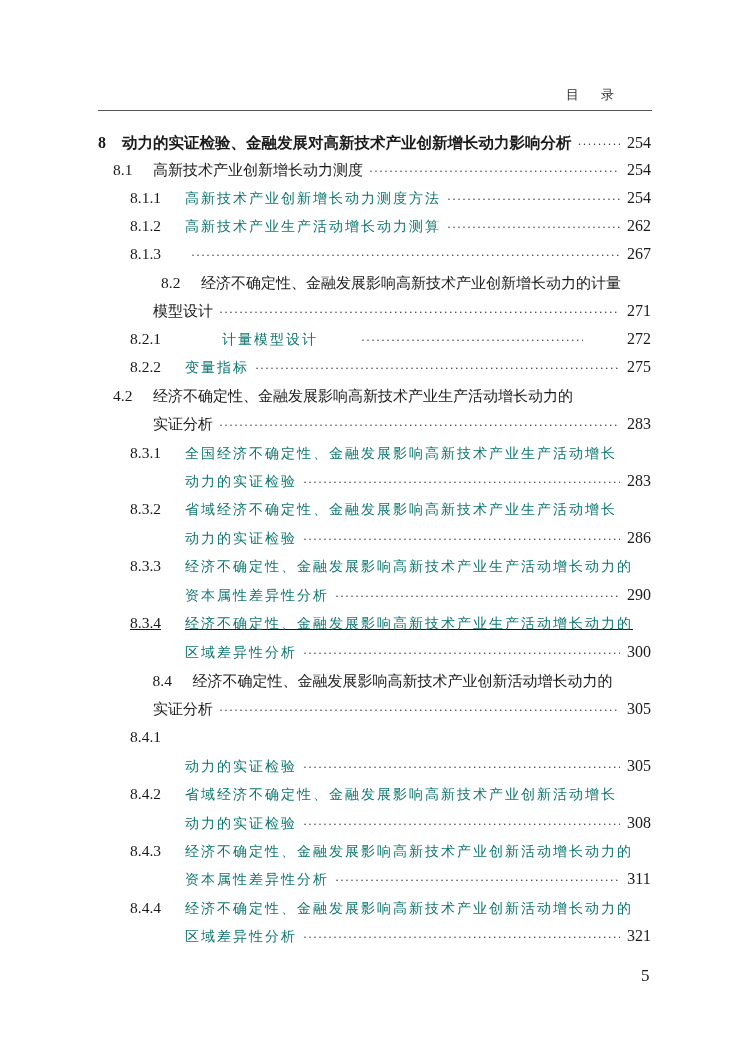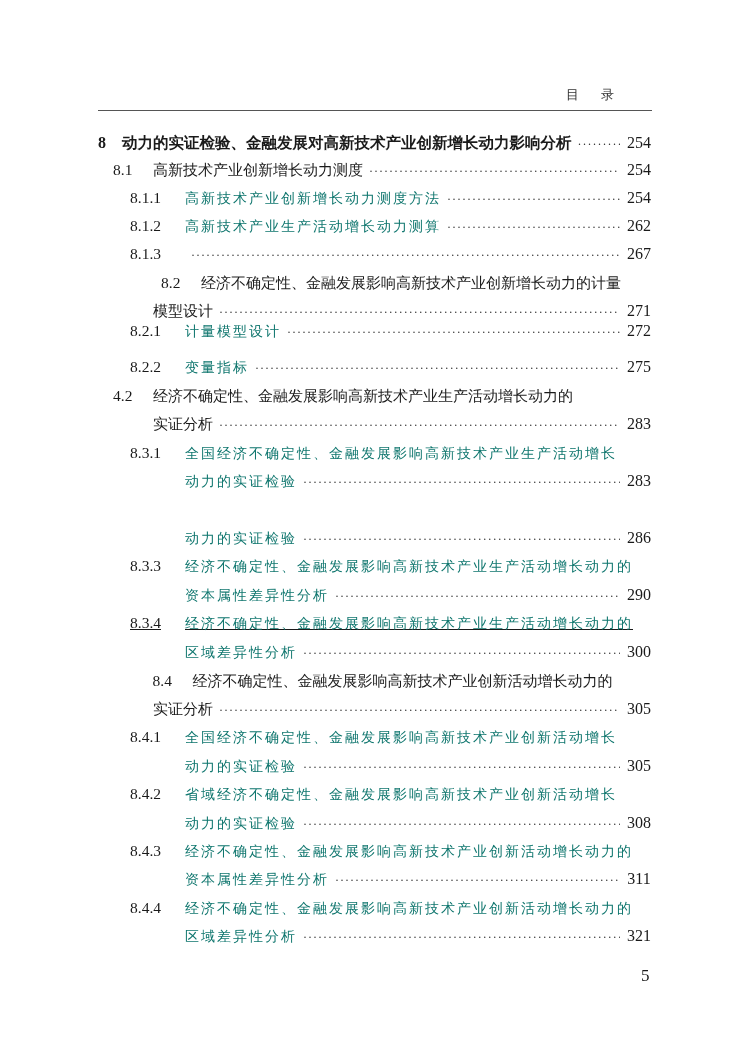--- a/index.html
+++ b/index.html
@@ -60,21 +60,21 @@
 
   <div class="row lv2" style="left:113px; width:539px; top:274px;margin-left:48px;">
     <span class="num" style="width:40px">8.2</span>
     <span class="title">经济不确定性、金融发展影响高新技术产业创新增长动力的计量</span>
   </div>
   <div class="row lv2" style="left:153px; width:499px; top:302px;">
     <span class="title">模型设计</span>
     <span class="leader"></span>
     <span class="pg">271</span>
   </div>
-  <div class="row lv3" style="left:130px; width:522px; top:322px;">
+  <div class="row lv3" style="left:130px; width:522px; top:330px;gap:37px;">
     <span class="num" style="width:55px">8.2.1</span>
     <span class="title">计量模型设计</span>
     <span class="leader"></span>
     <span class="pg">272</span>
   </div>
   <div class="row lv3" style="left:130px; width:522px; top:358px;">
     <span class="num" style="width:55px">8.2.2</span>
     <span class="title">变量指标</span>
     <span class="leader"></span>
     <span class="pg">275</span>
@@ -90,20 +90,24 @@
     <span class="pg">283</span>
   </div>
   <div class="row lv3" style="left:130px; width:522px; top:444px;">
     <span class="num" style="width:55px">8.3.1</span>
     <span class="title">全国经济不确定性、金融发展影响高新技术产业生产活动增长</span>
   </div>
   <div class="row lv3" style="left:185px; width:467px; top:472px;">
     <span class="title">动力的实证检验</span>
     <span class="leader"></span>
     <span class="pg">283</span>
+  </div>
+  <div class="row lv3" style="left:130px; width:522px; top:500px;">
+    <span class="num" style="width:55px">8.3.2</span>
+    <span class="title">省域经济不确定性、金融发展影响高新技术产业生产活动增长</span>
   </div>
   <div class="row lv3" style="left:185px; width:467px; top:529px;">
     <span class="title">动力的实证检验</span>
     <span class="leader"></span>
     <span class="pg">286</span>
   </div>
   <div class="row lv3" style="left:130px; width:522px; top:557px;">
     <span class="num" style="width:55px">8.3.3</span>
     <span class="title">经济不确定性、金融发展影响高新技术产业生产活动增长动力的</span>
   </div>
@@ -126,21 +130,20 @@
     <span class="num" style="width:40px">8.4</span>
     <span class="title">经济不确定性、金融发展影响高新技术产业创新活动增长动力的</span>
   </div>
   <div class="row lv2" style="left:153px; width:499px; top:700px;">
     <span class="title">实证分析</span>
     <span class="leader"></span>
     <span class="pg">305</span>
   </div>
   <div class="row lv3" style="left:130px; width:522px; top:728px;">
     <span class="num" style="width:55px">8.4.1</span>
-    <span class="title">全国经济不确定性、金融发展影响高新技术产业创新活动增长</span>
   </div>
   <div class="row lv3" style="left:185px; width:467px; top:757px;">
     <span class="title">动力的实证检验</span>
     <span class="leader"></span>
     <span class="pg">305</span>
   </div>
   <div class="row lv3" style="left:130px; width:522px; top:785px;">
     <span class="num" style="width:55px">8.4.2</span>
     <span class="title">省域经济不确定性、金融发展影响高新技术产业创新活动增长</span>
   </div>

